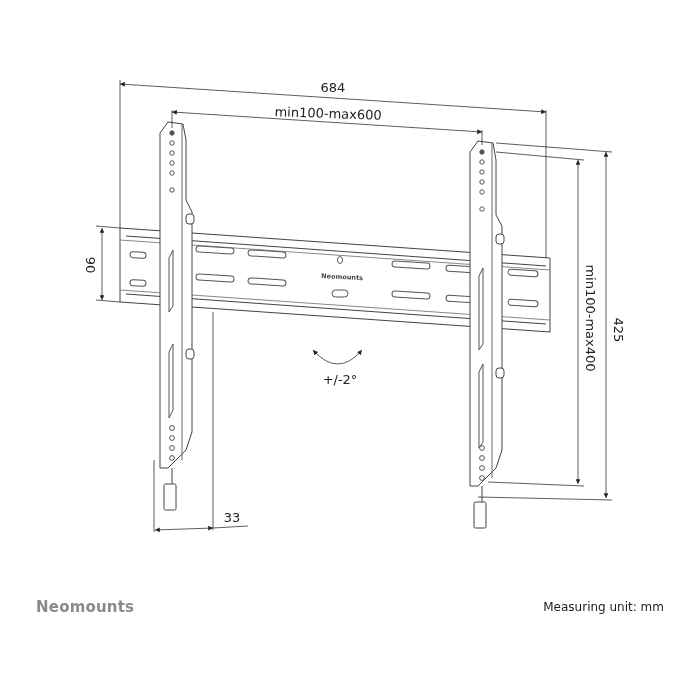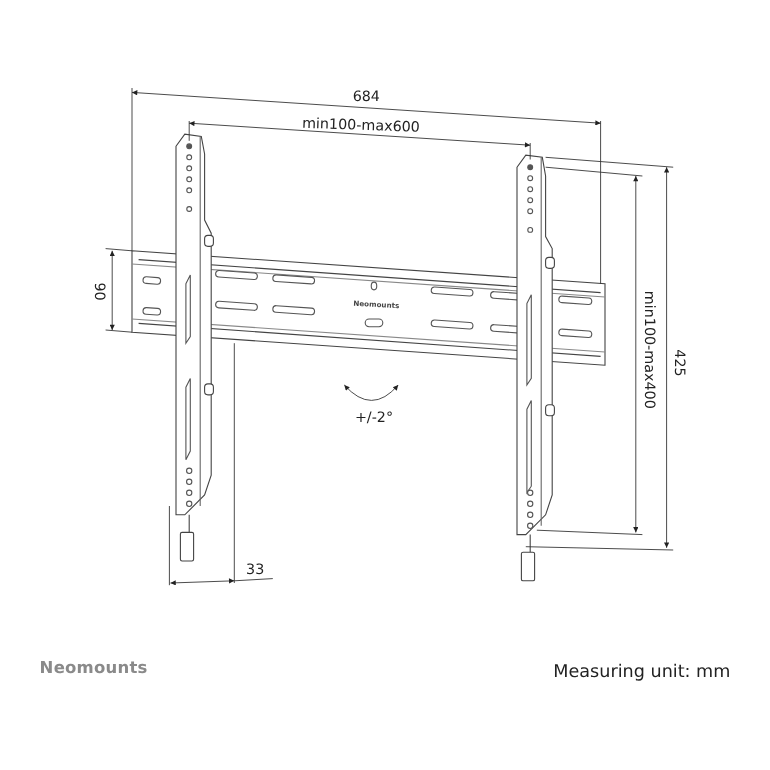--- a/index.html
+++ b/index.html
@@ -1,20 +1,20 @@
 <!DOCTYPE html>
 <html><head>
 <meta charset="utf-8">
 <style>
   html, body { margin: 0; padding: 0; background: #ffffff; }
   body { width: 700px; height: 700px; position: relative; overflow: hidden; font-family: "DejaVu Sans", sans-serif; }
   #drawing { position: absolute; left: 0; top: 0; width: 700px; height: 700px; }
   .dimtext { font-family: "DejaVu Sans", sans-serif; font-size: 13px; fill: #222; }
   .brand { position: absolute; left: 36px; top: 598px; font-family: "DejaVu Sans", sans-serif; font-size: 15px; font-weight: bold; color: #8a8a8a; letter-spacing: 0.2px; }
-  .unit { position: absolute; right: 36px; top: 600px; font-family: "DejaVu Sans", sans-serif; font-size: 16px; color: #222; }
+  .unit { position: absolute; right: 36px; top: 600px; font-family: "DejaVu Sans", sans-serif; font-size: 12px; color: #222; }
 </style>
 </head>
 <body>
 
 <svg id="drawing" viewBox="0 0 700 700" xmlns="http://www.w3.org/2000/svg">
   <defs>
     <marker id="arr" viewBox="0 0 10 10" refX="10" refY="5" markerWidth="9" markerHeight="6" orient="auto-start-reverse">
       <path d="M0,0 L10,5 L0,10 z" fill="#222"></path>
     </marker>
   </defs>

